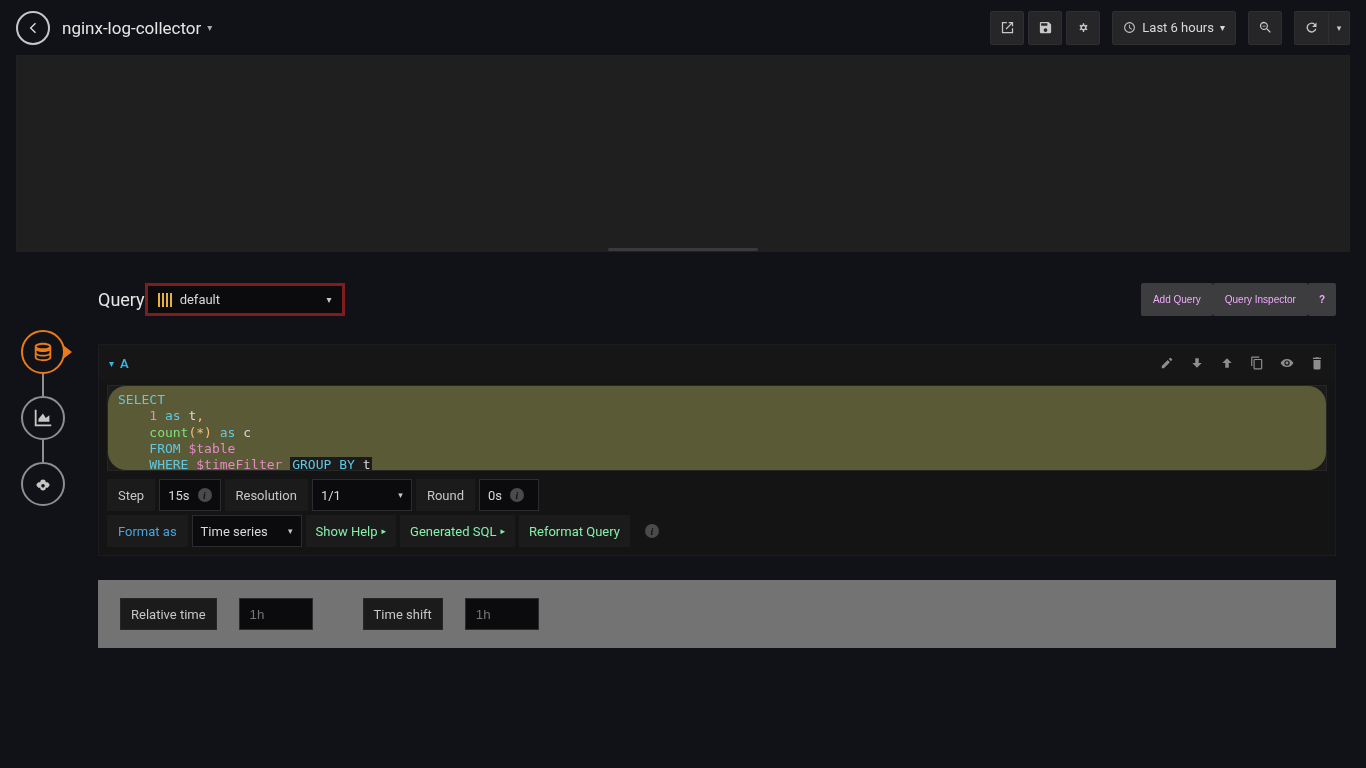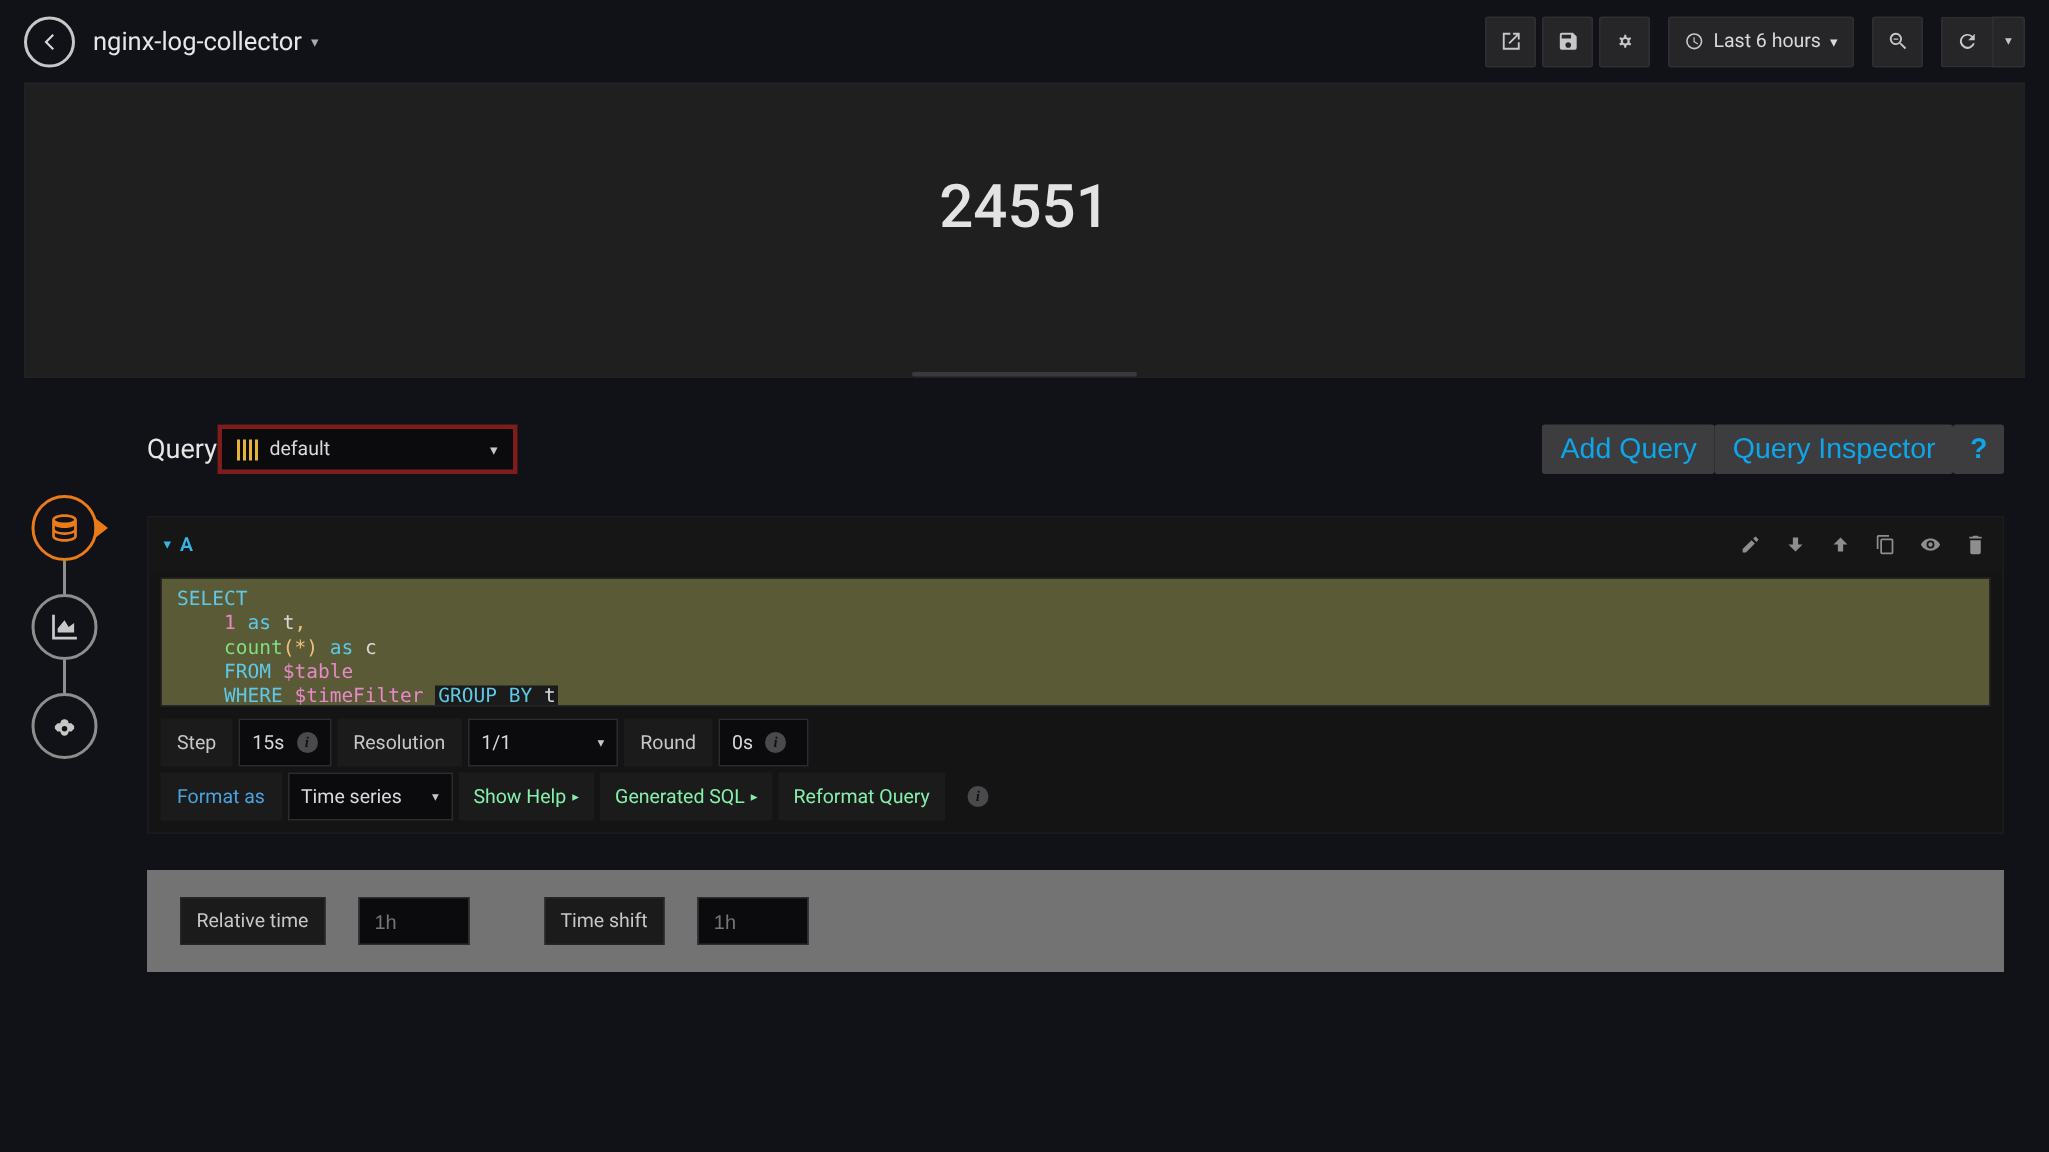--- a/index.html
+++ b/index.html
@@ -43,35 +43,35 @@
 
   
   .editor-region { margin-left: 98px; margin-right: 30px; }
   .query-head { display: flex; align-items: center; height: 55px; }
   .query-head-label { font-size: 18px; color: #e6e6e6; }
   .ds-picker { background: #0b0b0d; border: 3px solid #7f1d1d; height: 33px; display: flex; align-items: center; padding: 0 10px; gap: 8px; min-width: 200px; cursor: pointer; position: relative; }
   .ds-bars { display: inline-flex; gap: 2px; }
   .ds-bars span { width: 2px; height: 14px; background: #e6b23c; display: inline-block; }
   .ds-picker .caret { margin-left: auto; font-size: 10px; color: #c7c7c7; }
   .head-spacer { flex: 1; }
-  .head-btn { background: #3d3d3f; border: none; color: #0ea5e9; height: 33px; padding: 0 12px; border-radius: 2px; cursor: pointer; font-size: 19px; }
+  .head-btn { background: #3d3d3f; border: none; color: #f0abfc; height: 33px; padding: 0 12px; border-radius: 2px; cursor: pointer; font-size: 10px; }
   .head-btn.icon-only { padding: 0 11px; font-weight: bold; }
 
   
   .query-block { background: #141414; border: 1px solid #1c1c1e; margin-top: 17px; }
   .query-row-head { display: flex; align-items: center; height: 36px; padding: 0 10px; gap: 6px; background: #161616; }
   .query-row-head .collapse-caret { color: #33b5e5; font-size: 10px; }
   .query-letter { color: #33b5e5; font-weight: 600; }
   .row-actions { margin-left: auto; display: flex; gap: 14px; }
   .row-actions .act { width: 16px; height: 16px; cursor: pointer; display: flex; align-items: center; justify-content: center; }
   .row-actions svg { width: 14px; height: 14px; fill: #8e8e8e; }
 
   
   .sql-editor { margin: 4px 8px 6px 8px; background: #1b1b1b; border: 1px solid #262626; }
-  .sql-inner { background: #5b5a36; padding: 6px 10px; font-family: Menlo, Consolas, monospace; font-size: 13px; line-height: 1.25; white-space: pre; color: #d8d9da; position: relative; overflow: hidden; height: 84px; }
+  .sql-inner { background: #5b5a36; padding: 6px 10px; font-family: Menlo, Consolas, monospace; font-size: 13px; line-height: 1.25; white-space: pre; color: #d8d9da; position: relative; overflow: hidden; height: 84px; border-radius: 18px; }
   .kw { color: #5ec8e5; }
   .num { color: #e58ac7; }
   .fn { color: #7fe07f; }
   .op { color: #eec07b; }
   .var { color: #e58ac7; }
   .sql-tail-dark { display: inline-block; background: #1b1b1b; padding: 0 2px; }
 
   
   .opt-row { display: flex; gap: 4px; padding: 2px 8px; flex-wrap: wrap; }
   .opt-label { background: #1b1b1b; border: 1px solid transparent; height: 32px; display: flex; align-items: center; padding: 0 10px; color: #c7c7c7; white-space: nowrap; }
@@ -138,21 +138,20 @@
         </svg>
     </div>
     <div class="top-btn">
       <span class="caret" style="font-size:9px;color:#c7c7c7">▾</span>
     </div>
   </div>
 </div>
 
 <div class="panel-area">
   <div class="panel">
-    <div class="panel-value">24551</div>
     <div class="resize-handle"></div>
   </div>
 </div>
 
 <div class="content">
   <div class="side-nav">
     <div class="nav-circle active">
       <svg class="db-icon" viewBox="0 0 24 24">
           <path d="M12 2C7 2 3 3.8 3 6v12c0 2.2 4 4 9 4s9-1.8 9-4V6c0-2.2-4-4-9-4zm0 2c4.4 0 7 1.3 7 2s-2.6 2-7 2-7-1.3-7-2 2.6-2 7-2zm7 14c0 .7-2.6 2-7 2s-7-1.3-7-2v-2.5c1.8 1 4.6 1.5 7 1.5s5.2-.5 7-1.5V18zm0-5c0 .7-2.6 2-7 2s-7-1.3-7-2v-2.5c1.8 1 4.6 1.5 7 1.5s5.2-.5 7-1.5V13z"></path>
         </svg>

